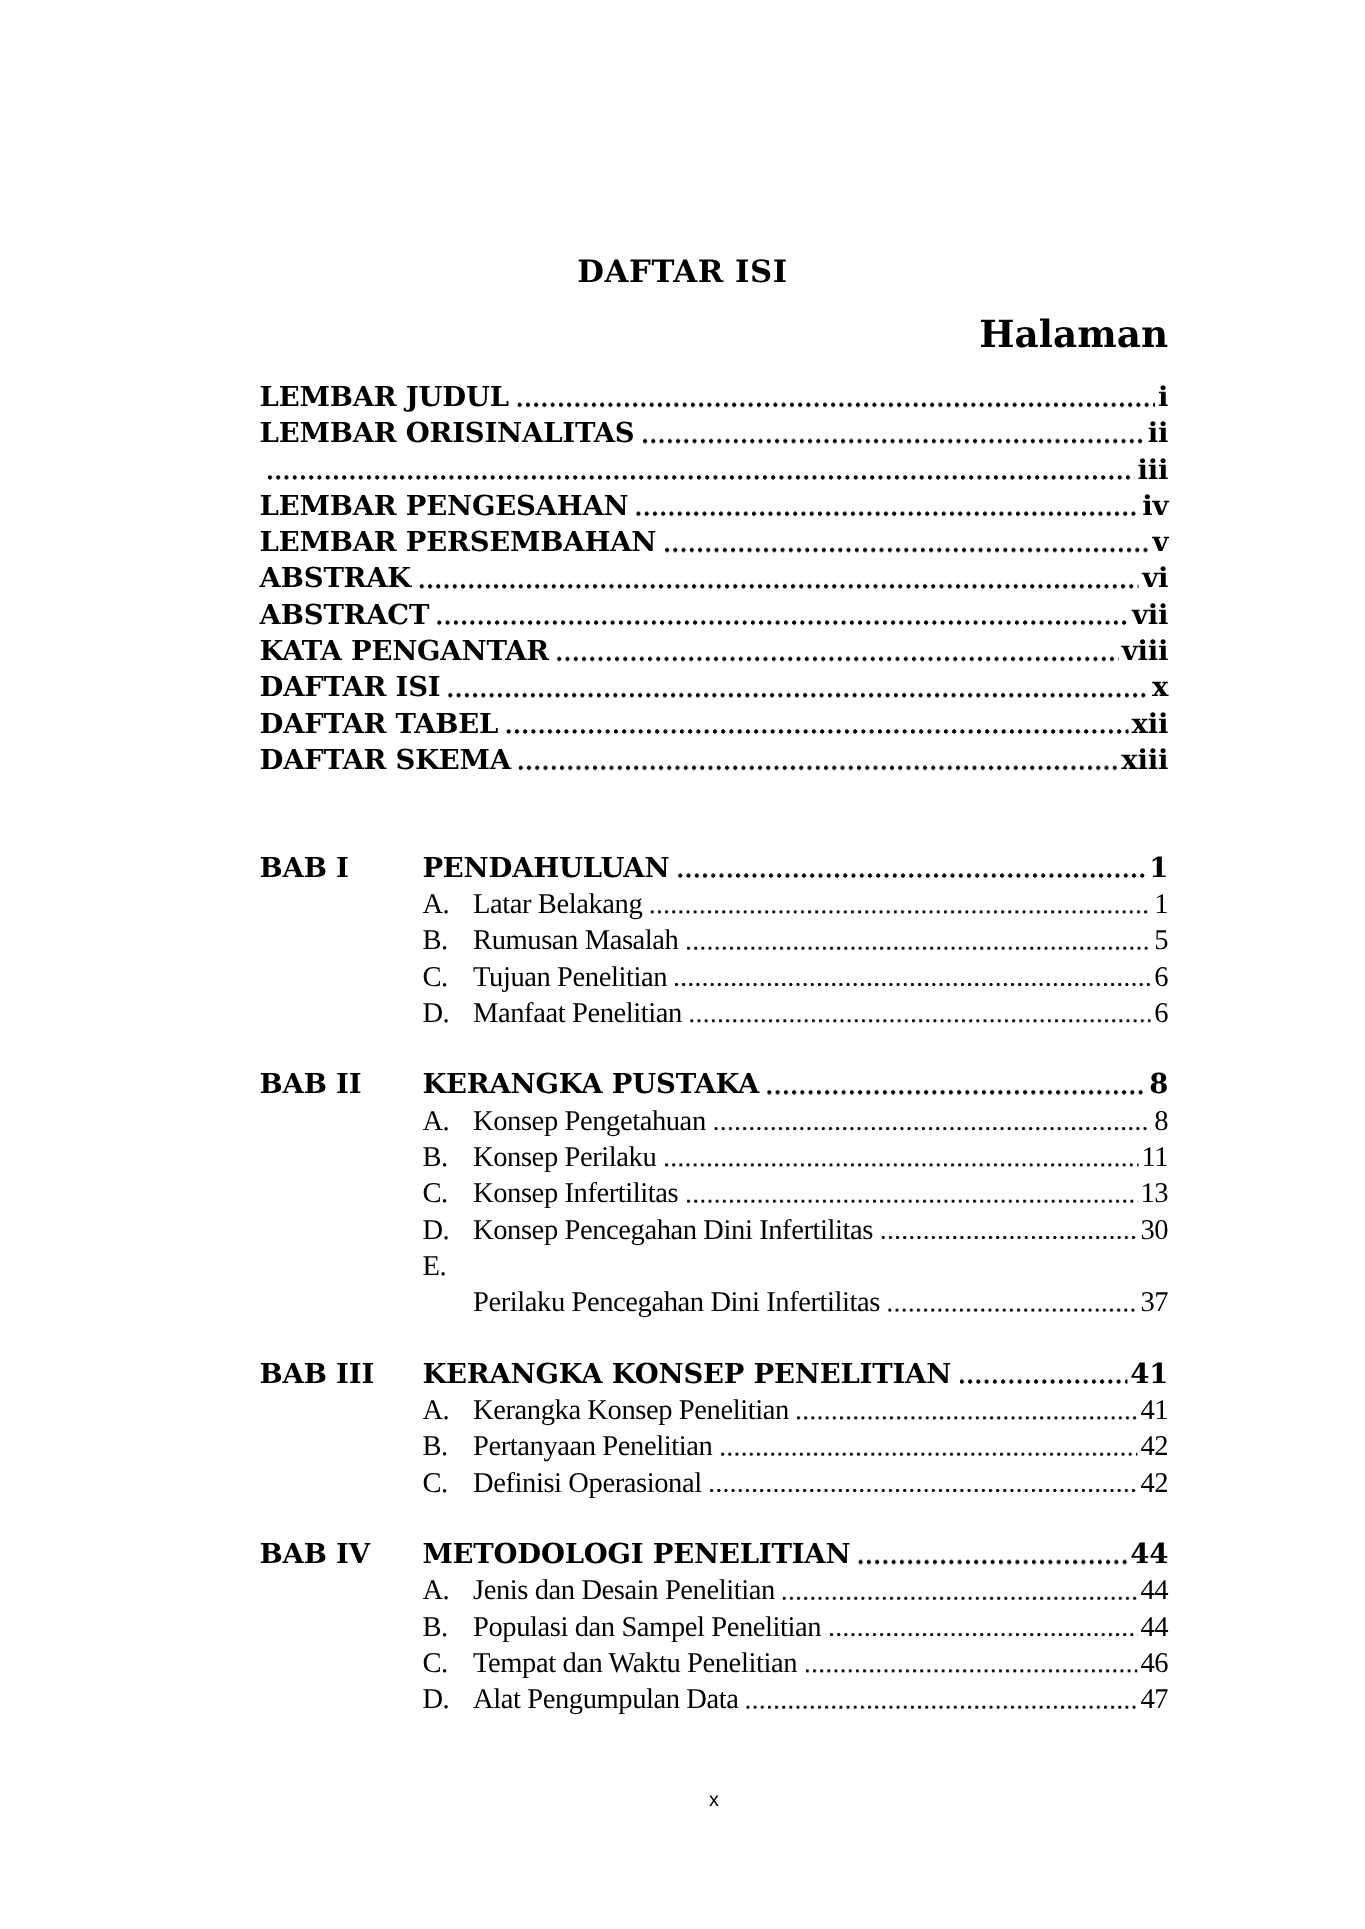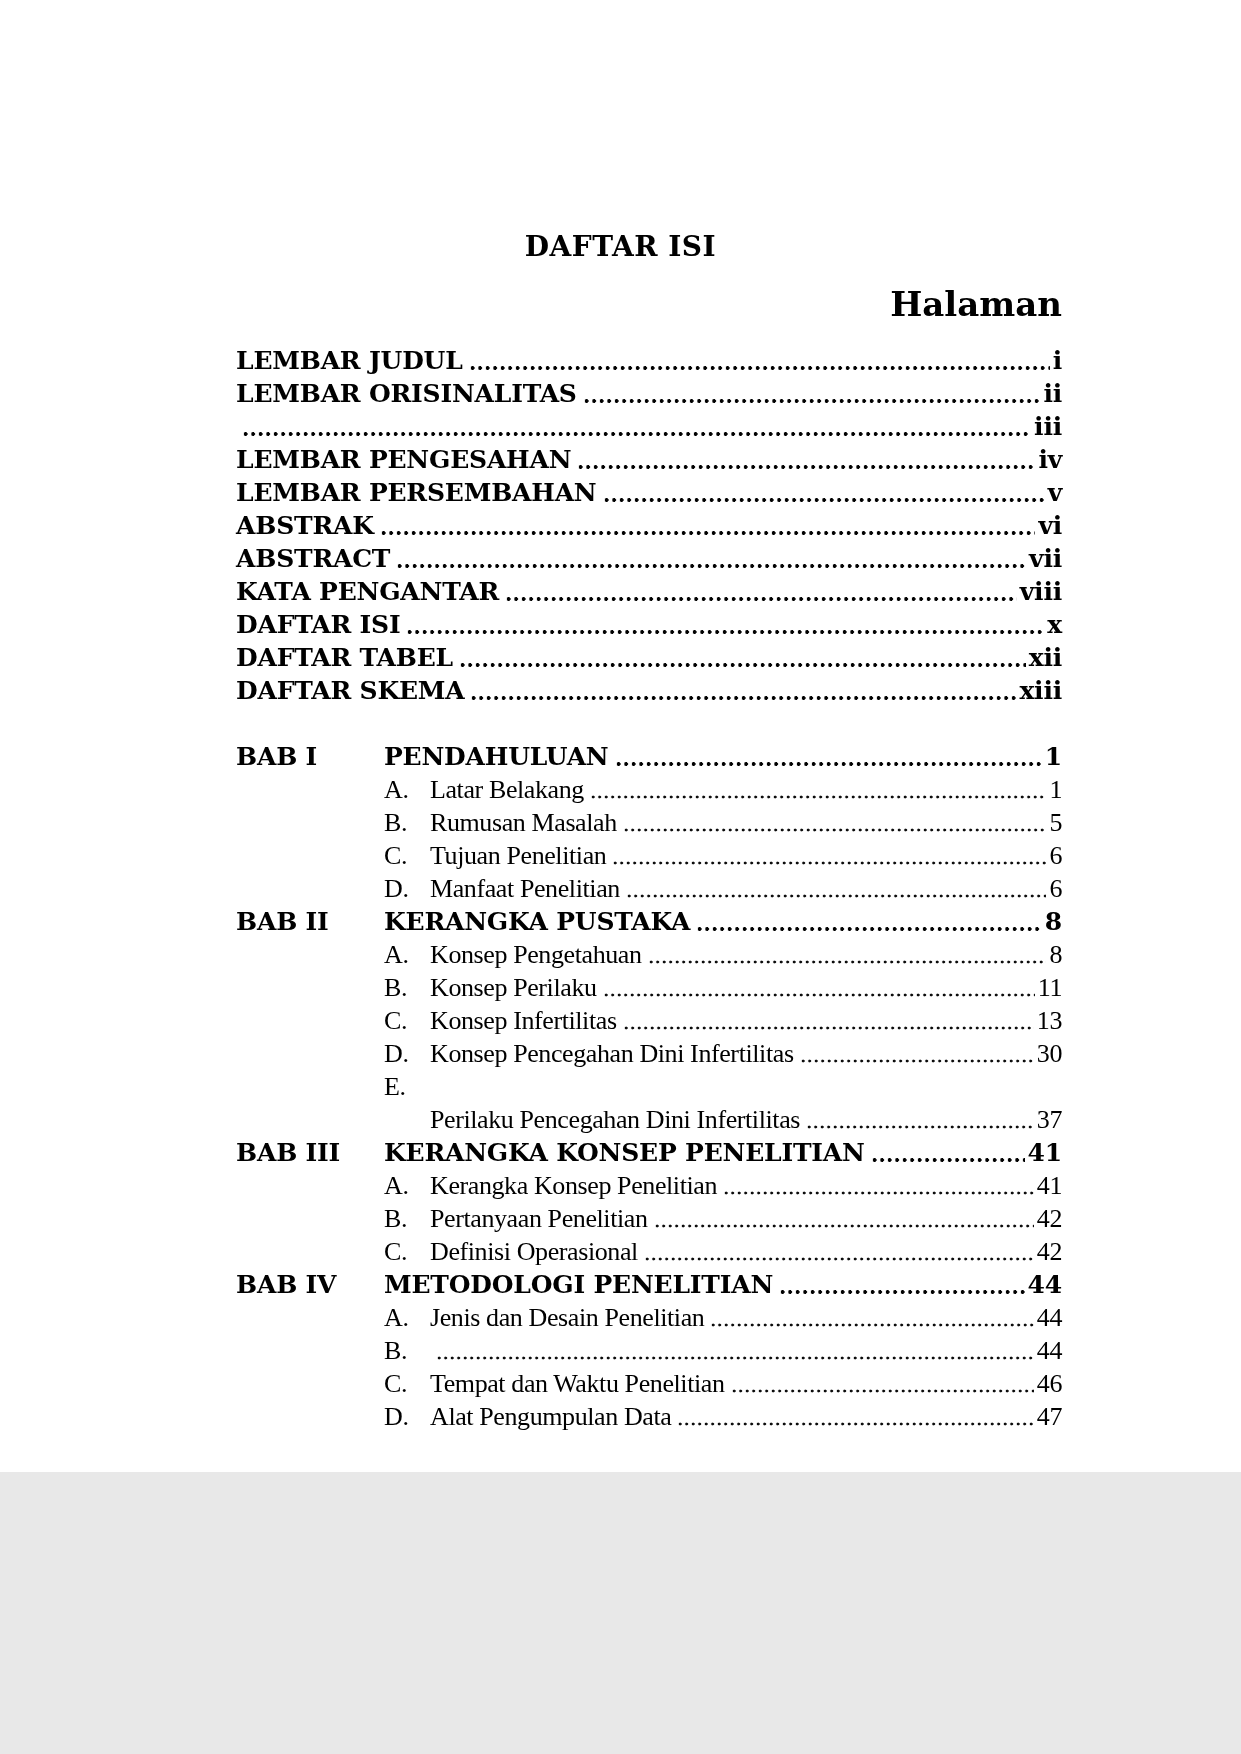--- a/index.html
+++ b/index.html
@@ -1,18 +1,18 @@
 <!DOCTYPE html>
 <html><head>
 <meta charset="utf-8">
 <style>
   html,body { margin:0; padding:0; background:#e8e8e8; }
   #page {
     position:relative;
-    width:1241px; height:1472px;
+    width:1241px; height:1754px;
     background:#ffffff;
     color:#000;
     font-family:"DejaVu Serif", serif;
     overflow:hidden;
   }
   .toc-title {
     position:absolute; top:230px; left:0; width:1241px;
     text-align:center;
     font-size:28px; font-weight:bold; letter-spacing:0.5px;
   }
@@ -45,21 +45,21 @@
     background-repeat:repeat-x;
     background-position:left bottom;
   }
   .leader.bold {
     background-image:radial-gradient(circle at 3.5px 4px, #000 1.7px, transparent 2.1px);
     background-size:7.5px 8px;
     margin-bottom:5px;
   }
   .fill { flex:1 1 auto; }
 
-  .chapter { }
+  .chapter { margin-top:32px; }
 
   .footer {
     position:absolute; top:1626px; left:236px; width:826px;
     text-align:center;
     font-family:"Liberation Sans", sans-serif;
     font-size:18px;
   }
 </style>
 </head>
 <body>
@@ -249,20 +249,21 @@
           <div class="row">
     <span class="sub-spacer"></span>
     <span class="sub-letter sub-text">A.</span>
     <span class="sub-text">Jenis dan Desain Penelitian</span>
     <span class="leader"></span>
     <span class="sub-text">44</span>
   </div>
           <div class="row">
     <span class="sub-spacer"></span>
     <span class="sub-letter sub-text">B.</span>
+    <span class="sub-text">Populasi dan Sampel Penelitian</span>
     <span class="leader"></span>
     <span class="sub-text">44</span>
   </div>
           <div class="row">
     <span class="sub-spacer"></span>
     <span class="sub-letter sub-text">C.</span>
     <span class="sub-text">Tempat dan Waktu Penelitian</span>
     <span class="leader"></span>
     <span class="sub-text">46</span>
   </div>

